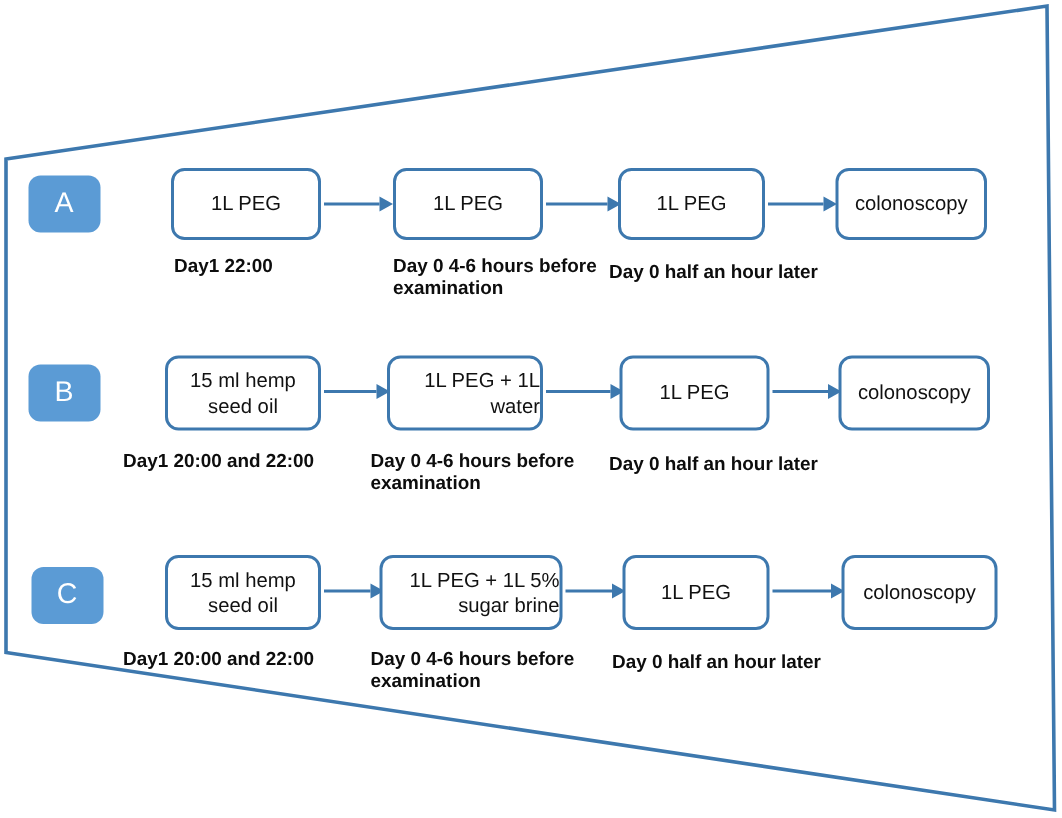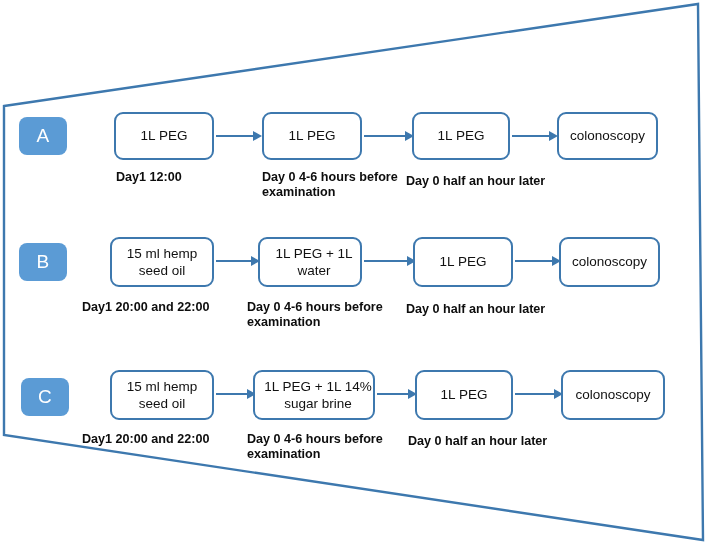--- a/index.html
+++ b/index.html
@@ -54,21 +54,21 @@
     display: flex;
     align-items: center;
     line-height: 1.28;
   }
   .pbox.center {
     justify-content: center;
     text-align: center;
   }
   .pbox.left {
     justify-content: flex-start;
-    text-align: center;
+    text-align: right;
     padding-left: 8px;
   }
   
   .cap {
     position: absolute;
     font-size: 12.6px;
     font-weight: bold;
     color: #0d0d0d;
     line-height: 1.22;
     white-space: pre-line;
@@ -101,21 +101,21 @@
 
 <div id="canvas">
 
   <svg id="frame" viewBox="0 0 708 545" width="708" height="545" aria-hidden="true">
     <polygon points="4,106 698,4 703,540 4,435" fill="none" stroke="#3D78AE" stroke-width="2.4" stroke-linejoin="miter"></polygon>
   </svg>
 
   <div class="badge" style="left:19px; top:117px;">A</div>
 
   <div class="pbox center" style="left:114px; top:112px; width:100px; height:48px;">1L PEG</div>
-  <div class="cap" style="left:116px; top:170px; width:130px;">Day1 12:00</div>
+  <div class="cap" style="left:116px; top:170px; width:130px;">Day1 22:00</div>
   <div class="arrow" style="left:216px; top:130px; width:46px;">
     <div class="shaft" style="width:37px;"></div>
     <div class="head" style="left:37px;"></div>
   </div>
 
   <div class="pbox center" style="left:262px; top:112px; width:100px; height:48px;">1L PEG</div>
   <div class="cap" style="left:262px; top:170px; width:136px;">Day 0 4-6 hours before
 examination</div>
   <div class="arrow" style="left:364px; top:130px; width:50px;">
     <div class="shaft" style="width:41px;"></div>
@@ -162,21 +162,21 @@
   <div class="badge" style="left:21px; top:378px;">C</div>
 
   <div class="pbox center" style="left:110px; top:370px; width:104px; height:50px;">15 ml hemp
 seed oil</div>
   <div class="cap" style="left:82px; top:432px; width:180px;">Day1 20:00 and 22:00</div>
   <div class="arrow" style="left:216px; top:388px; width:40px;">
     <div class="shaft" style="width:31px;"></div>
     <div class="head" style="left:31px;"></div>
   </div>
 
-  <div class="pbox left" style="left:253px; top:370px; width:122px; height:50px;">1L PEG + 1L 14%
+  <div class="pbox left" style="left:253px; top:370px; width:122px; height:50px;">1L PEG + 1L 5%
 sugar brine</div>
   <div class="cap" style="left:247px; top:432px; width:150px;">Day 0 4-6 hours before
 examination</div>
   <div class="arrow" style="left:377px; top:388px; width:40px;">
     <div class="shaft" style="width:31px;"></div>
     <div class="head" style="left:31px;"></div>
   </div>
 
   <div class="pbox center" style="left:415px; top:370px; width:98px; height:50px;">1L PEG</div>
   <div class="cap" style="left:408px; top:434px; width:172px;">Day 0 half an hour later</div>

